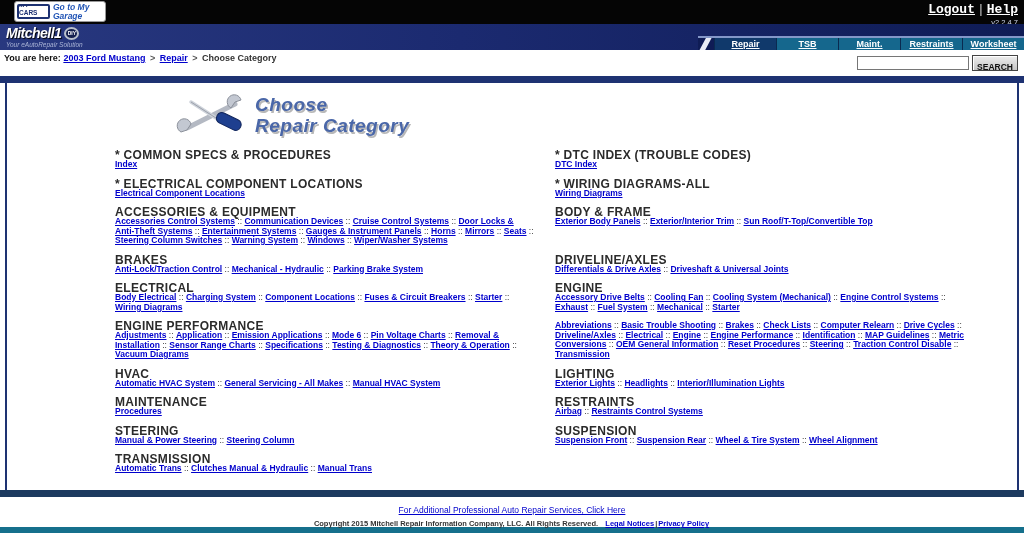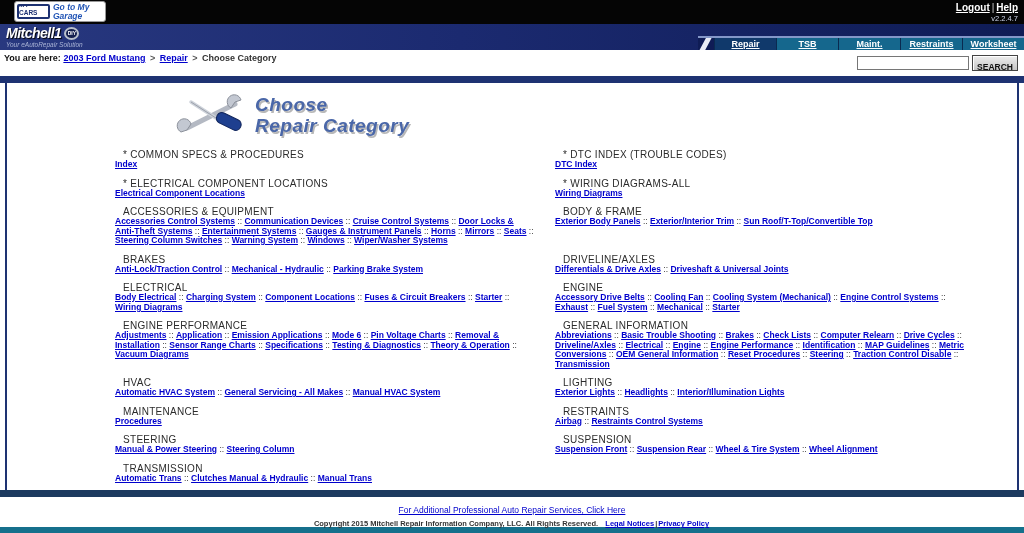--- a/index.html
+++ b/index.html
@@ -11,21 +11,21 @@
   .garage-btn { position:absolute; left:14px; top:1px; height:21px; background:#fff;
     border:1px solid #999; border-radius:3px; display:flex; align-items:center; gap:3px;
     padding:1px 4px 1px 2px; cursor:pointer; }
   .plate { width:33px; height:15px; border:2px solid #1e3272; border-radius:2px; background:#fff;
     display:flex; flex-direction:column; align-items:center; justify-content:flex-end; overflow:hidden; }
   .plate-band { width:100%; height:3px; background:#8fa3c8; }
   .plate-text { font-size:6.5px; font-weight:bold; color:#1e3272; line-height:8px; letter-spacing:0; }
   .garage-label { width:48px; font-size:8.5px; line-height:9px; font-weight:bold; font-style:italic;
     color:#1f53b5; }
   .topbar-right { position:absolute; right:6px; top:2px; text-align:right; }
-  .topbar-links { font-size:10px; font-weight:bold; color:#fff; }
+  .topbar-links { font-size:13px; font-weight:bold; color:#fff;font-family:Liberation Mono, monospace; }
   .topbar-links a { color:#fff; text-decoration:underline; }
   .topbar-sep { color:#ccc; margin:0 2px; font-weight:normal; }
   .version { font-size:7.5px; color:#cfd6ea; margin-top:1px; }
 
   
   .navbar { position:relative; height:26px; background:linear-gradient(90deg,#28387f 0%,#1b2a70 45%,#0f1c55 100%); }
   .brand { position:absolute; left:6px; top:1px; }
   .brand-row { display:flex; align-items:center; gap:3px; }
   .brand-name { font-size:14px; font-weight:bold; font-style:italic; color:#fff;
     text-shadow:1px 1px 1px #000; letter-spacing:-0.5px; }
@@ -64,22 +64,22 @@
     border-left:2px solid #1e3272; border-right:2px solid #1e3272; overflow:hidden; }
   .title-row { display:flex; align-items:center; margin:6px 0 0 168px; height:52px; }
   .title-icon { width:72px; height:46px; flex:none; }
   .title-text { margin-left:8px; font-size:19px; line-height:21px; font-weight:bold;
     font-style:italic; color:#4a67a8; text-shadow:1.5px 1.5px 0 #b8b8b8; letter-spacing:0.5px; }
 
   .cat-rows { margin:9px 0 0 108px; width:860px; }
   .cat-row { display:flex; margin-bottom:9px; }
   .cat-cell { width:420px; flex:none; }
   .cat-cell + .cat-cell { margin-left:20px; }
-  .cat-heading { font-size:10px; font-weight:normal; color:#2b2b2b; line-height:10px;
-    letter-spacing:0.3px;margin-left:8px; }
+  .cat-heading { font-size:12px; font-weight:bold; color:#2b2b2b; line-height:10px;
+    letter-spacing:0.3px; }
   .cat-links { font-size:8.5px; line-height:9.5px; }
   .cat-link { color:#0000cc; font-weight:bold; text-decoration:underline; }
   .sep { color:#333; }
 
   
   .footer-navy { height:7px; background:#1d3a5f; }
   .footer { height:30px; text-align:center; background:#fff; padding-top:2px; }
   .promo-link { font-size:8.5px; color:#0000cc; text-decoration:underline; }
   .copy-line { font-size:7.5px; font-weight:bold; color:#333; margin-top:2px; }
   .copy-line a { color:#0000cc; text-decoration:underline; margin:0 1px; }
@@ -208,21 +208,20 @@
           <div class="cat-heading">ENGINE</div>
           <div class="cat-links"><a href="#" class="cat-link">Accessory Drive Belts</a><span class="sep"> :: </span><a href="#" class="cat-link">Cooling Fan</a><span class="sep"> :: </span><a href="#" class="cat-link">Cooling System (Mechanical)</a><span class="sep"> :: </span><a href="#" class="cat-link">Engine Control Systems</a><span class="sep"> :: </span><a href="#" class="cat-link">Exhaust</a><span class="sep"> :: </span><a href="#" class="cat-link">Fuel System</a><span class="sep"> :: </span><a href="#" class="cat-link">Mechanical</a><span class="sep"> :: </span><a href="#" class="cat-link">Starter</a></div>
         </div>
       </div>
       <div class="cat-row">
         <div class="cat-cell">
           <div class="cat-heading">ENGINE PERFORMANCE</div>
           <div class="cat-links"><a href="#" class="cat-link">Adjustments</a><span class="sep"> :: </span><a href="#" class="cat-link">Application</a><span class="sep"> :: </span><a href="#" class="cat-link">Emission Applications</a><span class="sep"> :: </span><a href="#" class="cat-link">Mode 6</a><span class="sep"> :: </span><a href="#" class="cat-link">Pin Voltage Charts</a><span class="sep"> :: </span><a href="#" class="cat-link">Removal &amp; Installation</a><span class="sep"> :: </span><a href="#" class="cat-link">Sensor Range Charts</a><span class="sep"> :: </span><a href="#" class="cat-link">Specifications</a><span class="sep"> :: </span><a href="#" class="cat-link">Testing &amp; Diagnostics</a><span class="sep"> :: </span><a href="#" class="cat-link">Theory &amp; Operation</a><span class="sep"> :: </span><a href="#" class="cat-link">Vacuum Diagrams</a></div>
         </div>
         <div class="cat-cell">
-          <div class="cat-heading">GENERAL INFORMATION</div>
           <div class="cat-links"><a href="#" class="cat-link">Abbreviations</a><span class="sep"> :: </span><a href="#" class="cat-link">Basic Trouble Shooting</a><span class="sep"> :: </span><a href="#" class="cat-link">Brakes</a><span class="sep"> :: </span><a href="#" class="cat-link">Check Lists</a><span class="sep"> :: </span><a href="#" class="cat-link">Computer Relearn</a><span class="sep"> :: </span><a href="#" class="cat-link">Drive Cycles</a><span class="sep"> :: </span><a href="#" class="cat-link">Driveline/Axles</a><span class="sep"> :: </span><a href="#" class="cat-link">Electrical</a><span class="sep"> :: </span><a href="#" class="cat-link">Engine</a><span class="sep"> :: </span><a href="#" class="cat-link">Engine Performance</a><span class="sep"> :: </span><a href="#" class="cat-link">Identification</a><span class="sep"> :: </span><a href="#" class="cat-link">MAP Guidelines</a><span class="sep"> :: </span><a href="#" class="cat-link">Metric Conversions</a><span class="sep"> :: </span><a href="#" class="cat-link">OEM General Information</a><span class="sep"> :: </span><a href="#" class="cat-link">Reset Procedures</a><span class="sep"> :: </span><a href="#" class="cat-link">Steering</a><span class="sep"> :: </span><a href="#" class="cat-link">Traction Control Disable</a><span class="sep"> :: </span><a href="#" class="cat-link">Transmission</a></div>
         </div>
       </div>
       <div class="cat-row">
         <div class="cat-cell">
           <div class="cat-heading">HVAC</div>
           <div class="cat-links"><a href="#" class="cat-link">Automatic HVAC System</a><span class="sep"> :: </span><a href="#" class="cat-link">General Servicing - All Makes</a><span class="sep"> :: </span><a href="#" class="cat-link">Manual HVAC System</a></div>
         </div>
         <div class="cat-cell">
           <div class="cat-heading">LIGHTING</div>

